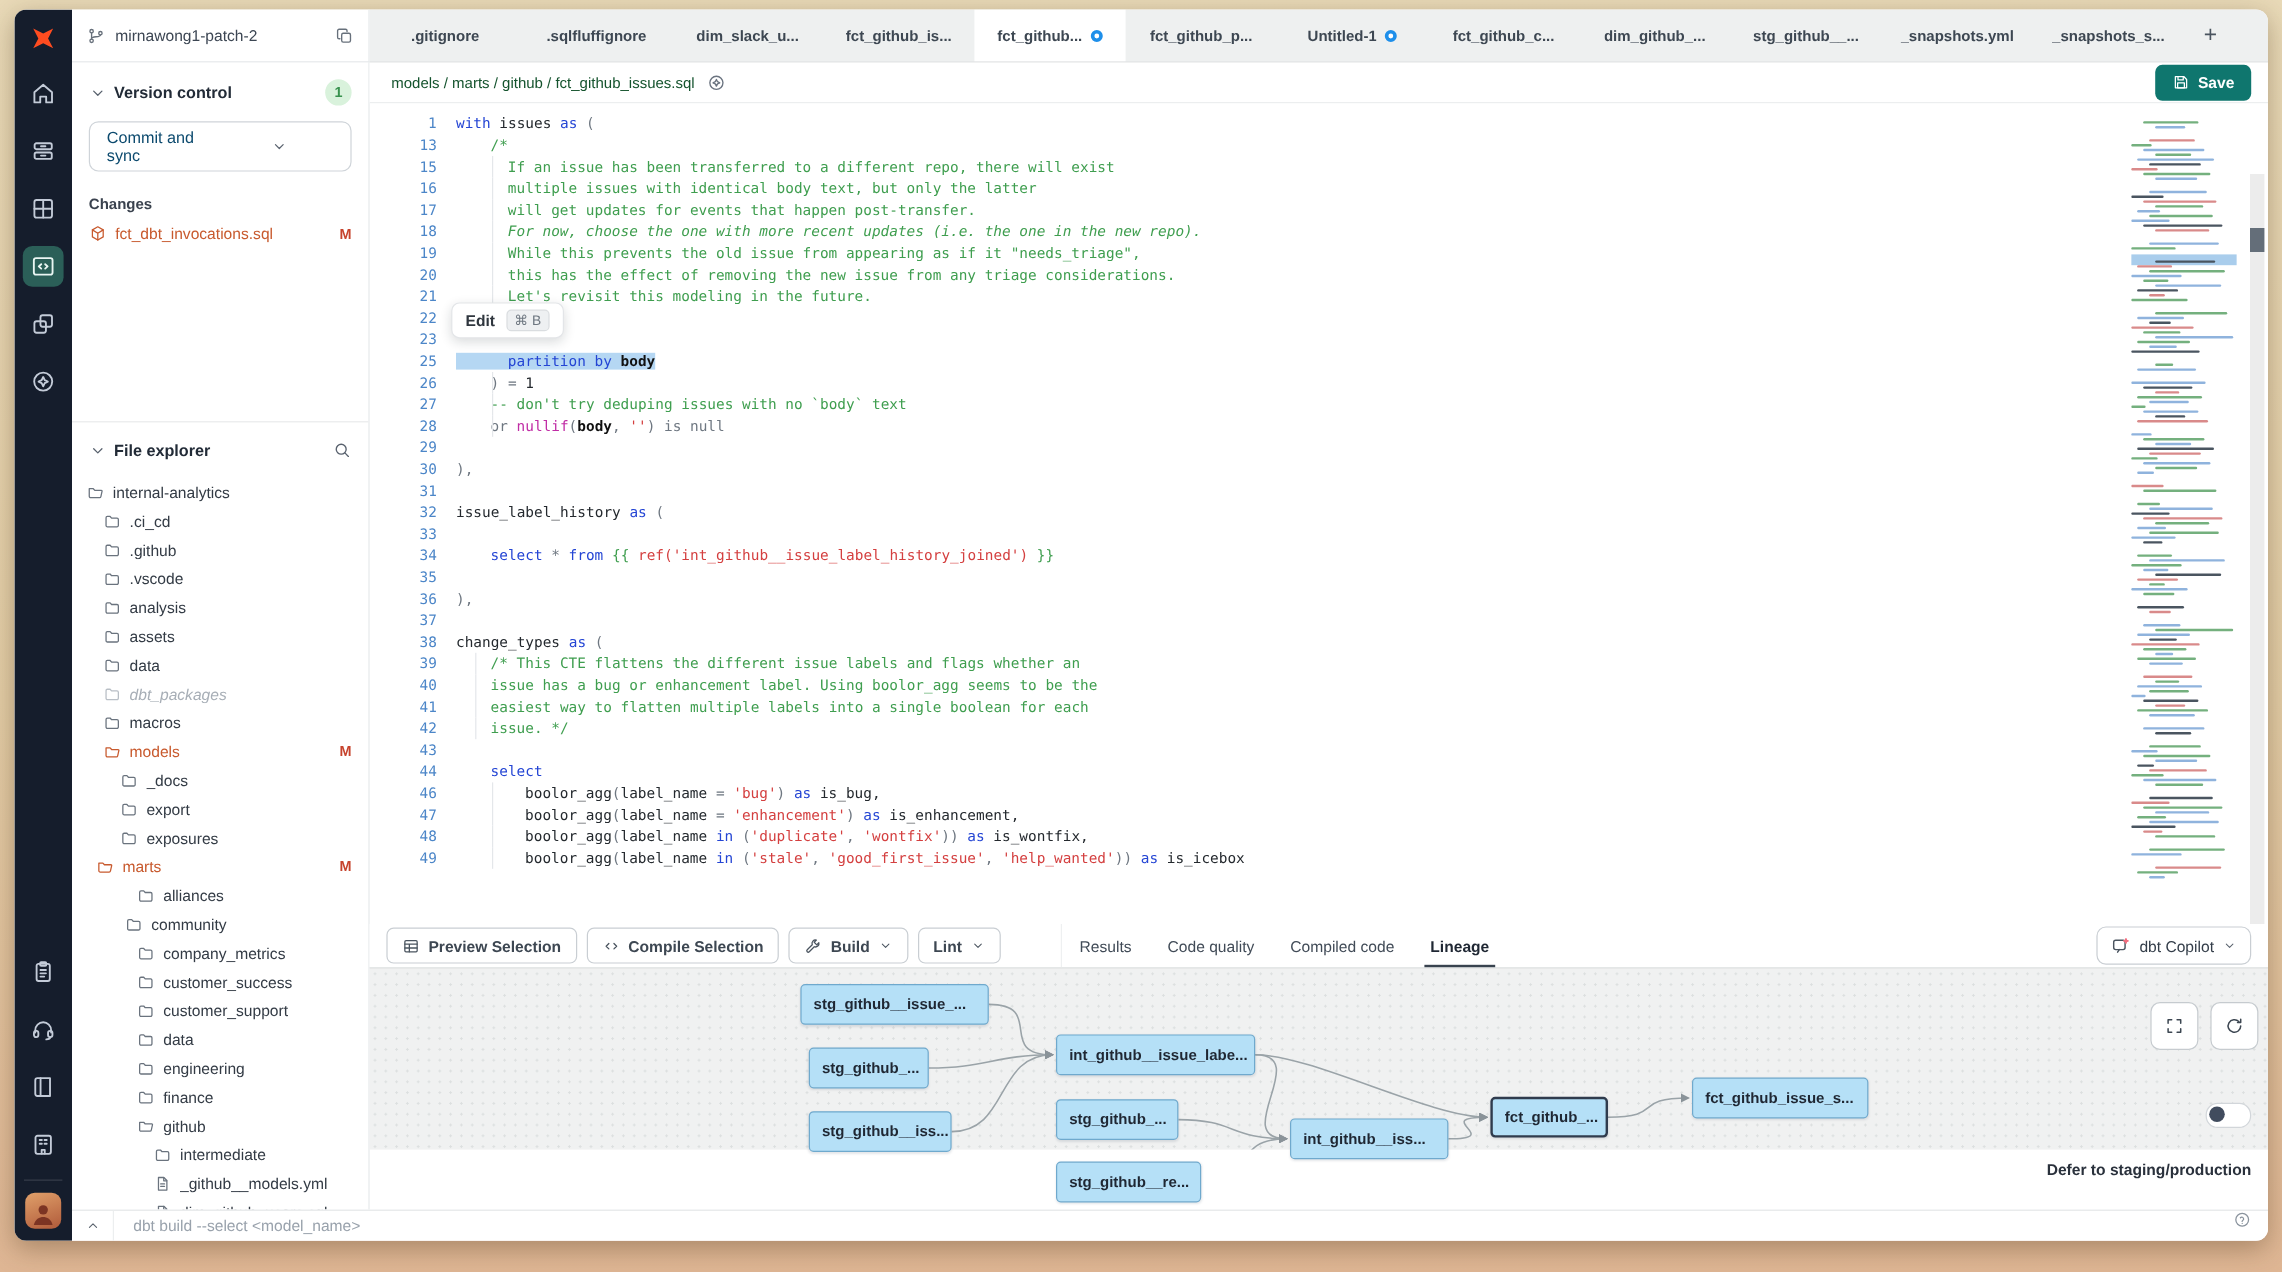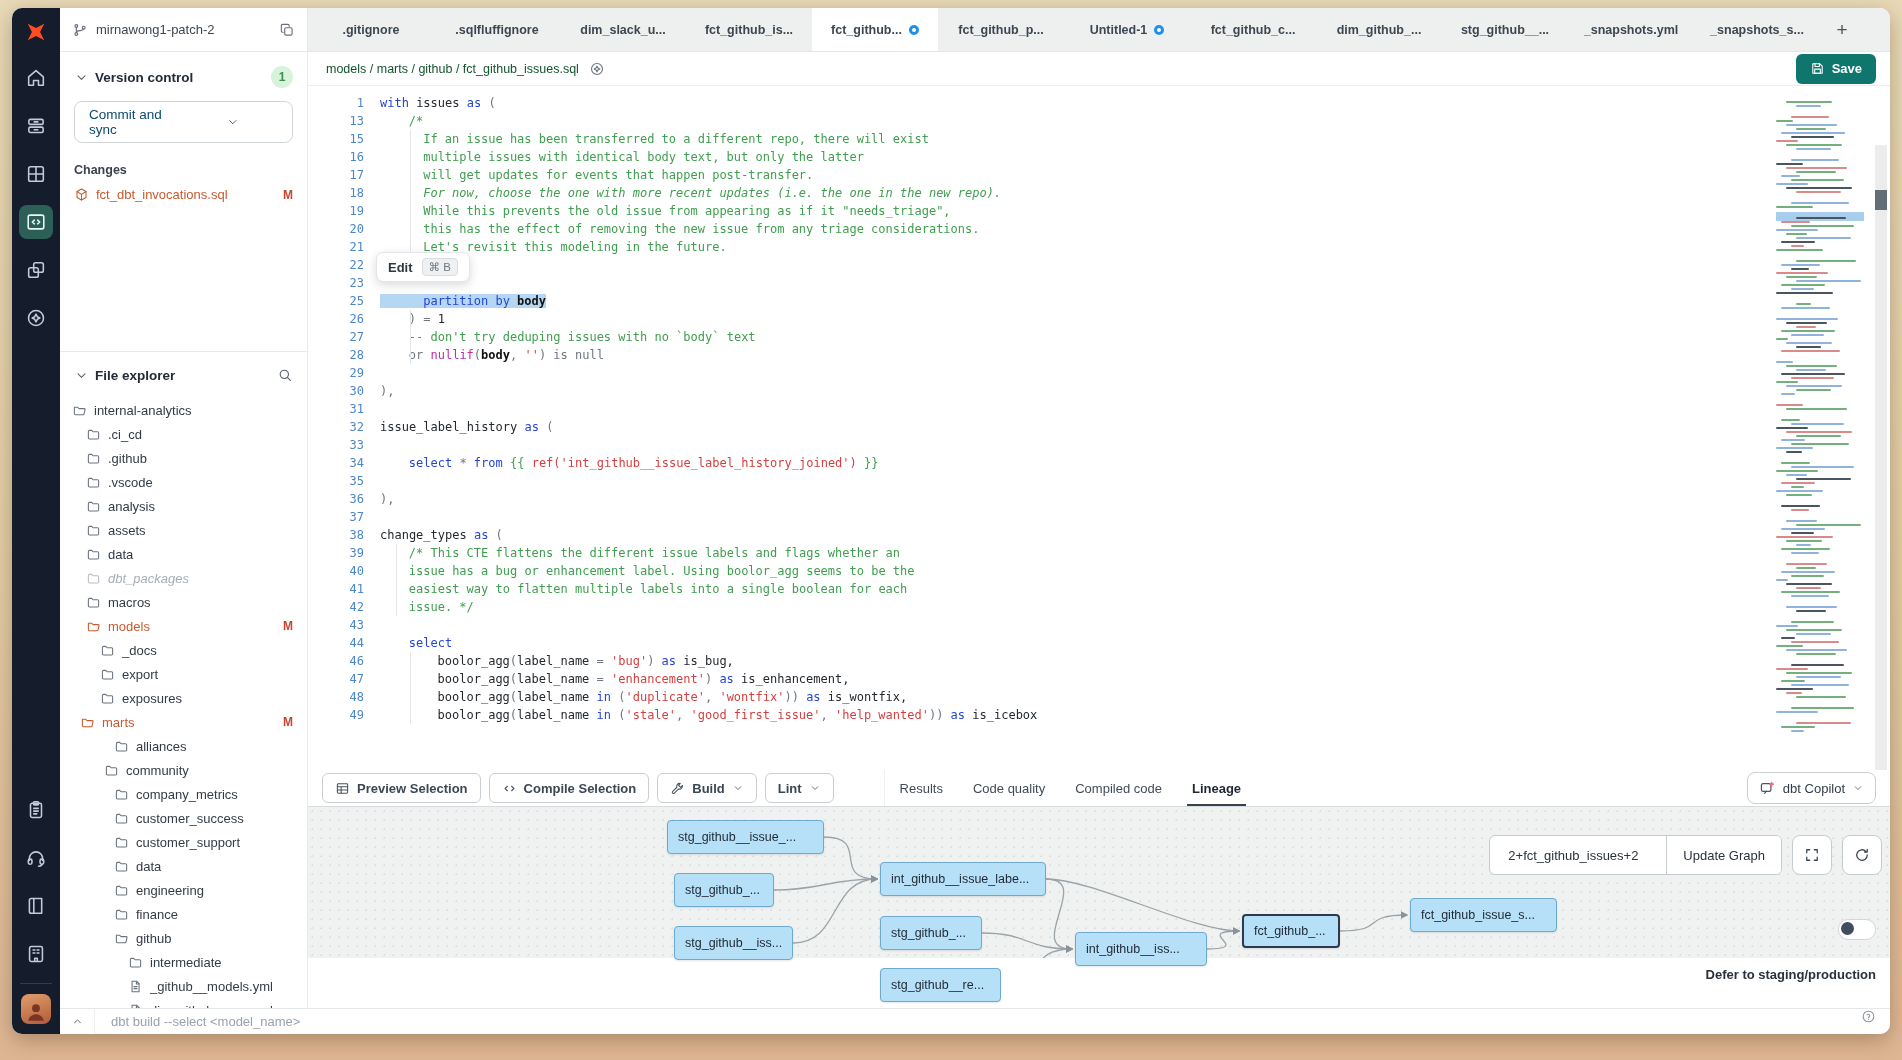--- a/index.html
+++ b/index.html
@@ -123,21 +123,21 @@
   .ptab.active{color:#1f2733;font-weight:700;}
   .ptab.active::after{content:"";position:absolute;left:10px;right:10px;bottom:0;height:2.5px;background:#39434f;}
   .copilot{margin-left:auto;height:30px;border:1px solid #c9ced3;border-radius:8px;display:flex;align-items:center;
     gap:7px;padding:0 11px;font-size:13px;color:#333d49;cursor:pointer;background:#fff;}
   .copilot .icn{width:17px;height:17px;color:#4a545f;}
   .copilot .chev{width:12px;height:12px;color:#5a636e;}
 
   
   .lineage{position:absolute;left:296px;top:798px;right:0;height:152px;background:#f0f1f1;
     background-image:radial-gradient(#dcdfdf 1px,transparent 1px);background-size:9px 9px;
-    border-top:1px solid #d9dcdd;box-sizing:border-box;z-index:11;}
+    border-top:1px solid #d9dcdd;box-sizing:border-box;z-index:11;font-weight:bold;}
   .edges{position:absolute;inset:0;width:100%;height:100%;}
   .lnode{position:absolute;height:34px;background:#b5e0f7;border:1px solid #6fa9cd;border-radius:4px;
     font-size:12.5px;color:#1f2733;display:flex;align-items:center;padding:0 10px;box-sizing:border-box;
     white-space:nowrap;overflow:hidden;cursor:pointer;box-shadow:0 1px 2px rgba(30,50,70,.12);}
   .lnode.sel{border:2px solid #2f3b4d;}
   .graph-controls{position:absolute;top:28px;right:8px;display:flex;gap:10px;align-items:center;}
   .selector{display:flex;height:38px;background:#fff;border:1px solid #c6cbcf;border-radius:6px;overflow:hidden;}
   .selector-input{display:flex;align-items:center;padding:0 18px;font-size:13px;color:#2a323c;
     border-right:1px solid #c6cbcf;min-width:140px;cursor:text;}
   .selector-btn{display:flex;align-items:center;padding:0 16px;font-size:13px;color:#2a323c;cursor:pointer;background:#fff;}
@@ -987,24 +987,20 @@
           <div class="lnode" style="left: 366px; top: 66px; width: 100px;">stg_github_...</div>
           <div class="lnode" style="left: 366px; top: 119px; width: 119px;">stg_github__iss...</div>
           <div class="lnode" style="left: 572px; top: 55px; width: 166px;">int_github__issue_labe...</div>
           <div class="lnode" style="left: 572px; top: 109px; width: 102px;">stg_github_...</div>
           <div class="lnode" style="left: 572px; top: 161px; width: 121px;">stg_github__re...</div>
           <div class="lnode" style="left: 767px; top: 125px; width: 132px;">int_github__iss...</div>
           <div class="lnode sel" style="left: 934px; top: 107px; width: 98px;">fct_github_...</div>
           <div class="lnode" style="left: 1102px; top: 91px; width: 147px;">fct_github_issue_s...</div>
         </div>
       <div class="graph-controls">
-        <div class="selector">
-          <div class="selector-input">2+fct_github_issues+2</div>
-          <div class="selector-btn">Update Graph</div>
-        </div>
         <div class="gc-btn">
             <span class="icn" id="i-full">
               <svg viewBox="0 0 24 24" fill="none" stroke="currentColor" stroke-width="1.7" stroke-linecap="round" stroke-linejoin="round">
                 <path d="M5 9V5h4M15 5h4v4M19 15v4h-4M9 19H5v-4"></path>
               </svg>
             </span>
           </div>
         <div class="gc-btn">
             <span class="icn" id="i-refresh">
               <svg viewBox="0 0 24 24" fill="none" stroke="currentColor" stroke-width="1.7" stroke-linecap="round" stroke-linejoin="round">

